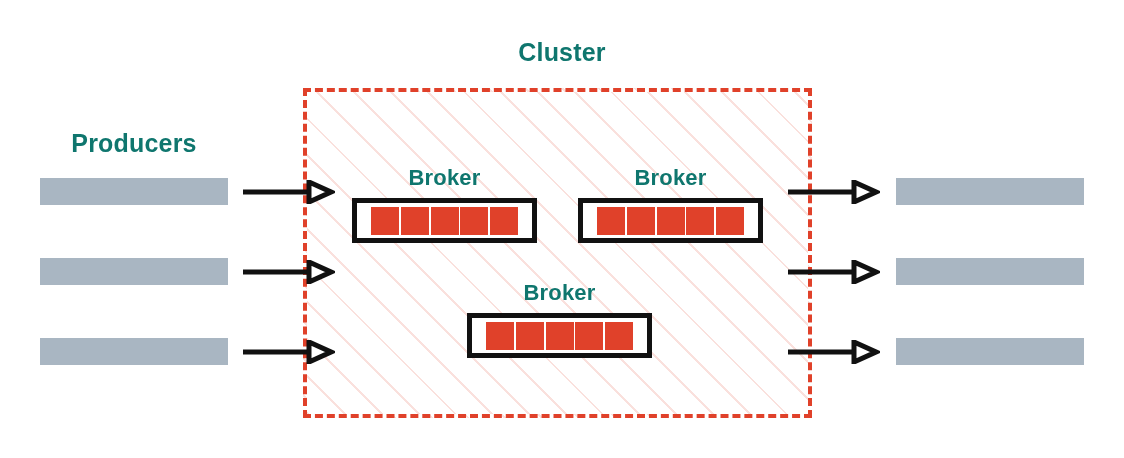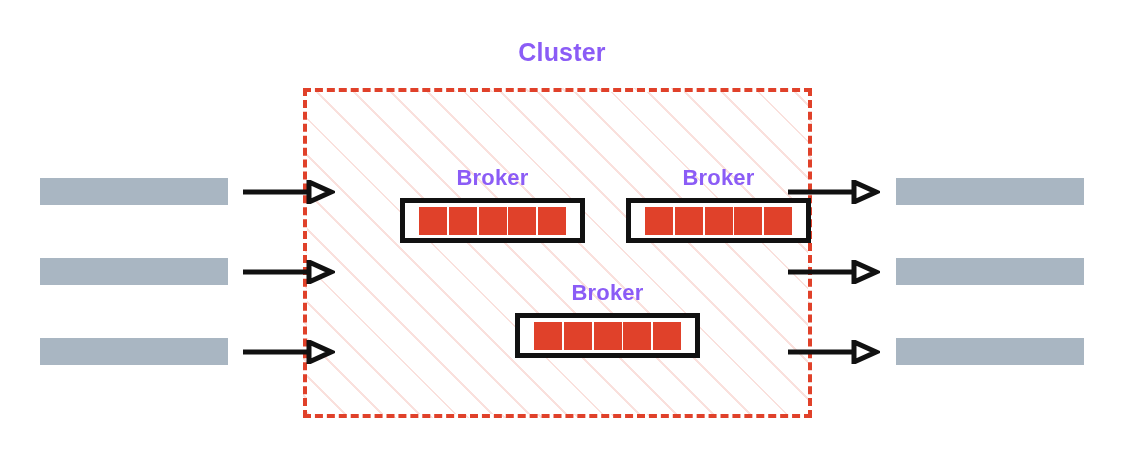--- a/index.html
+++ b/index.html
@@ -7,21 +7,21 @@
     width:1124px;height:458px;
     background:#ffffff;
     font-family:"Liberation Sans", sans-serif;
     overflow:hidden;
   }
   #stage{position:relative;width:1124px;height:458px;}
 
   
   .lbl{
     position:absolute;
-    color:#8b5cf6;
+    color:#0f766e;
     font-weight:700;
     letter-spacing:0.2px;
     white-space:nowrap;
     text-align:center;
     transform:translateX(-50%);
   }
   .lbl-big{font-size:25px;}
   .lbl-mid{font-size:22px;}
 
   #cluster-label{left:562px;top:38px;}
@@ -63,21 +63,20 @@
   .arrow svg{display:block;}
   .arrow.left{left:243px;width:92px;height:24px;}
   .arrow.right{left:788px;width:92px;height:24px;}
   .arrow.row1{top:180px;}
   .arrow.row2{top:260px;}
   .arrow.row3{top:340px;}
 
   
   .broker{
     position:absolute;
-    margin-left:48px;
   }
   .broker-label-wrap{
     position:absolute;
     left:50%;
     transform:translateX(-50%);
     top:-33px;
     white-space:nowrap;
   }
   .broker-box{
     box-sizing:border-box;
@@ -101,20 +100,21 @@
   #broker-2{left:467px;top:313px;}
   #broker-2 .broker-box{width:185px;height:45px;}
 </style>
 </head>
 <body>
 
 <div id="stage">
 
   <div class="lbl lbl-big" id="cluster-label">Cluster</div>
 
+  <div class="lbl lbl-big" id="producers-label">Producers</div>
 
 
   <div id="cluster-box"></div>
 
   <div class="bar left row1"></div>
   <div class="bar left row2"></div>
   <div class="bar left row3"></div>
 
   <div class="bar right row1"></div>
   <div class="bar right row2"></div>

